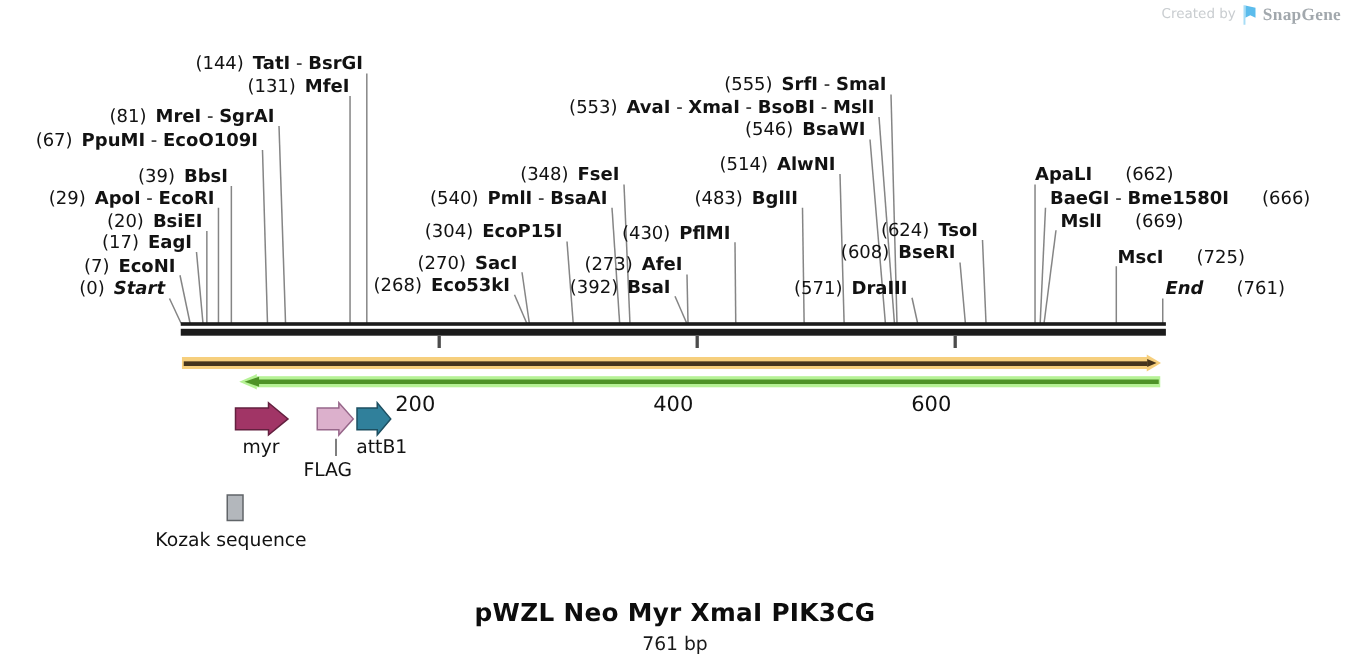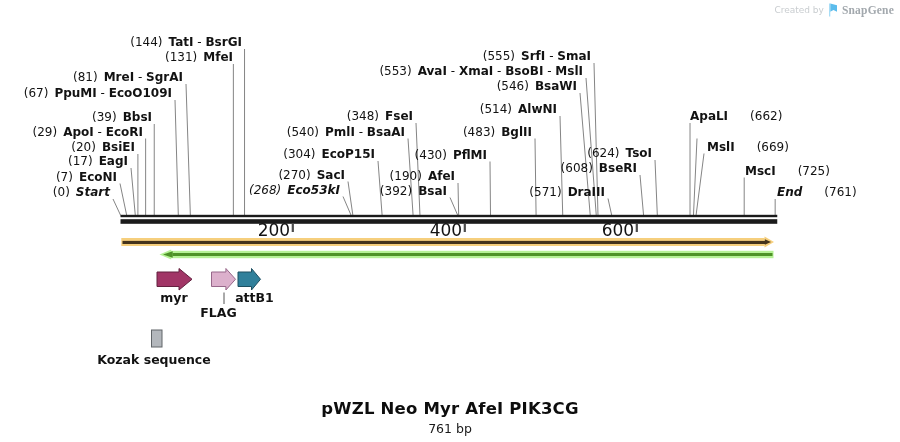--- a/index.html
+++ b/index.html
@@ -6,22 +6,22 @@
   body{width:900px;height:442px;overflow:hidden;font-family:"DejaVu Sans","Liberation Sans",sans-serif;}
   .canvas{position:relative;width:900px;height:364px;background:#fff;}
   #map-svg{position:absolute;left:0;top:0;z-index:1;}
   .enz{position:absolute;white-space:nowrap;font-size:12px;line-height:13px;color:#121212;z-index:2;}
   .enz .num{font-weight:400;}
   .enz .num.before{margin-right:6px;}
   .enz .num.after{margin-left:22px;}
   .enz .nm{font-weight:700;}
   .enz .nm.it{font-style:italic;}
   .enz .sep{font-weight:400;}
-  .ticklabel{position:absolute;font-size:17px;line-height:12px;color:#121212;transform:translateX(-100%);z-index:2;}
-  .flabel{position:absolute;font-size:12.5px;line-height:13px;color:#121212;transform:translateX(-50%);white-space:nowrap;z-index:2;font-weight:bold;}
+  .ticklabel{position:absolute;font-size:14px;line-height:12px;color:#121212;transform:translateX(-100%);z-index:2;margin-top:40px;}
+  .flabel{position:absolute;font-size:12.5px;line-height:13px;color:#121212;transform:translateX(-50%);white-space:nowrap;z-index:2;}
   .watermark{position:absolute;top:3px;right:6px;display:flex;align-items:center;gap:4px;z-index:3;}
   .watermark .created{font-size:9px;color:#c9cdd0;}
   .watermark .brand{font-size:11.5px;font-weight:600;color:#a2a8ad;letter-spacing:0.2px;font-family:Liberation Serif, serif;}
   .footer{position:absolute;top:399px;left:0;width:900px;text-align:center;z-index:2;}
   .footer .title{font-size:16.5px;font-weight:700;color:#0d0d0d;letter-spacing:0.2px;}
   .footer .subtitle{font-size:12.5px;color:#1a1a1a;margin-top:3px;}
 </style>
 </head>
 <body>
 
@@ -81,50 +81,51 @@
   <div class="watermark">
     <span class="created">Created by</span>
     <svg width="10" height="14" viewBox="0 0 10 14">
       <path d="M2.2,0.6 L9,2.2 L9,8.8 L5.5,7.1 L2.2,8.8 Z" fill="#5bbcec"></path>
       <rect x="1" y="0.5" width="1.3" height="13" fill="#a8ddf6"></rect>
     </svg>
     <span class="brand">SnapGene</span>
   </div>
 
   <div class="footer">
-    <div class="title">pWZL Neo Myr AfeI PIK3CG</div>
+    <div class="title">pWZL Neo Myr XmaI PIK3CG</div>
     <div class="subtitle">761 bp</div>
   </div>
 <div class="enz" style="top: 186px; right: 790px;"><span class="num before">(0)</span><span class="nm it">Start</span></div>
     <div class="enz" style="top: 170.5px; right: 783px;"><span class="num before">(7)</span><span class="nm">EcoNI</span></div>
     <div class="enz" style="top: 155px; right: 772px;"><span class="num before">(17)</span><span class="nm">EagI</span></div>
     <div class="enz" style="top: 141px; right: 765px;"><span class="num before">(20)</span><span class="nm">BsiEI</span></div>
     <div class="enz" style="top: 125.5px; right: 757px;"><span class="num before">(29)</span><span class="nm">ApoI</span><span class="sep"> - </span><span class="nm">EcoRI</span></div>
     <div class="enz" style="top: 111px; right: 748px; text-align: right;"><span class="num before">(39)</span><span class="nm">BbsI</span></div>
     <div class="enz" style="top: 87px; right: 728px;"><span class="num before">(67)</span><span class="nm">PpuMI</span><span class="sep"> - </span><span class="nm">EcoO109I</span></div>
     <div class="enz" style="top: 71px; right: 717px;"><span class="num before">(81)</span><span class="nm">MreI</span><span class="sep"> - </span><span class="nm">SgrAI</span></div>
     <div class="enz" style="top: 51px; right: 667px;"><span class="num before">(131)</span><span class="nm">MfeI</span></div>
     <div class="enz" style="top: 36px; right: 658px;"><span class="num before">(144)</span><span class="nm">TatI</span><span class="sep"> - </span><span class="nm">BsrGI</span></div>
-    <div class="enz" style="top: 183.5px; right: 560px; font-style: italic;"><span class="num before">(268)</span><span class="nm">Eco53kI</span></div>
+    <div class="enz" style="top: 183.5px; right: 560px;"><span class="num before">(268)</span><span class="nm">Eco53kI</span></div>
     <div class="enz" style="top: 168.5px; right: 555px;"><span class="num before">(270)</span><span class="nm">SacI</span></div>
     <div class="enz" style="top: 148px; right: 525px; text-align: center;"><span class="num before">(304)</span><span class="nm">EcoP15I</span></div>
     <div class="enz" style="top: 125.5px; right: 495px;"><span class="num before">(540)</span><span class="nm">PmlI</span><span class="sep"> - </span><span class="nm">BsaAI</span></div>
     <div class="enz" style="top: 110px; right: 487px;"><span class="num before">(348)</span><span class="nm">FseI</span></div>
     <div class="enz" style="top: 184.5px; right: 453px;"><span class="num before">(392)</span><span class="nm">BsaI</span></div>
-    <div class="enz" style="top: 170px; right: 445px;"><span class="num before">(190)</span><span class="nm">AfeI</span></div>
+    <div class="enz" style="top: 170px; right: 445px;"><span class="num before">(273)</span><span class="nm">AfeI</span></div>
     <div class="enz" style="top: 148.5px; right: 413px;"><span class="num before">(430)</span><span class="nm">PflMI</span></div>
     <div class="enz" style="top: 125.5px; right: 368px;"><span class="num before">(483)</span><span class="nm">BglII</span></div>
     <div class="enz" style="top: 103px; right: 343px;"><span class="num before">(514)</span><span class="nm">AlwNI</span></div>
     <div class="enz" style="top: 80px; right: 323px;"><span class="num before">(546)</span><span class="nm">BsaWI</span></div>
     <div class="enz" style="top: 65px; right: 317px;"><span class="num before">(553)</span><span class="nm">AvaI</span><span class="sep"> - </span><span class="nm">XmaI</span><span class="sep"> - </span><span class="nm">BsoBI</span><span class="sep"> - </span><span class="nm">MslI</span></div>
     <div class="enz" style="top: 50px; right: 309px;"><span class="num before">(555)</span><span class="nm">SrfI</span><span class="sep"> - </span><span class="nm">SmaI</span></div>
     <div class="enz" style="top: 185.5px; right: 295px;"><span class="num before">(571)</span><span class="nm">DraIII</span></div>
     <div class="enz" style="top: 162px; right: 263px;"><span class="num before">(608)</span><span class="nm">BseRI</span></div>
     <div class="enz" style="top: 147px; right: 248px;"><span class="num before">(624)</span><span class="nm">TsoI</span></div>
     <div class="enz" style="top: 110px; left: 690px;"><span class="nm">ApaLI</span><span class="num after">(662)</span></div>
+    <div class="enz" style="top: 125.5px; left: 700px;"><span class="nm">BaeGI</span><span class="sep"> - </span><span class="nm">Bme1580I</span><span class="num after">(666)</span></div>
     <div class="enz" style="top: 140.5px; left: 707px;"><span class="nm">MslI</span><span class="num after">(669)</span></div>
     <div class="enz" style="top: 164.5px; left: 745px;"><span class="nm">MscI</span><span class="num after">(725)</span></div>
     <div class="enz" style="top: 186px; left: 777px;"><span class="nm it">End</span><span class="num after">(761)</span></div>
     <div class="ticklabel" style="left: 290.2px; top: 223.5px;">200</div>
     <div class="ticklabel" style="left: 462.2px; top: 223.5px;">400</div>
     <div class="ticklabel" style="left: 634.2px; top: 223.5px;">600</div>
     <div class="flabel" style="left: 174px; top: 291px;">myr</div>
     <div class="flabel" style="left: 218.5px; top: 305.5px;">FLAG</div>
     <div class="flabel" style="left: 254.5px; top: 291px;">attB1</div>
     <div class="flabel" style="left: 154px; top: 352.5px;">Kozak sequence</div>

